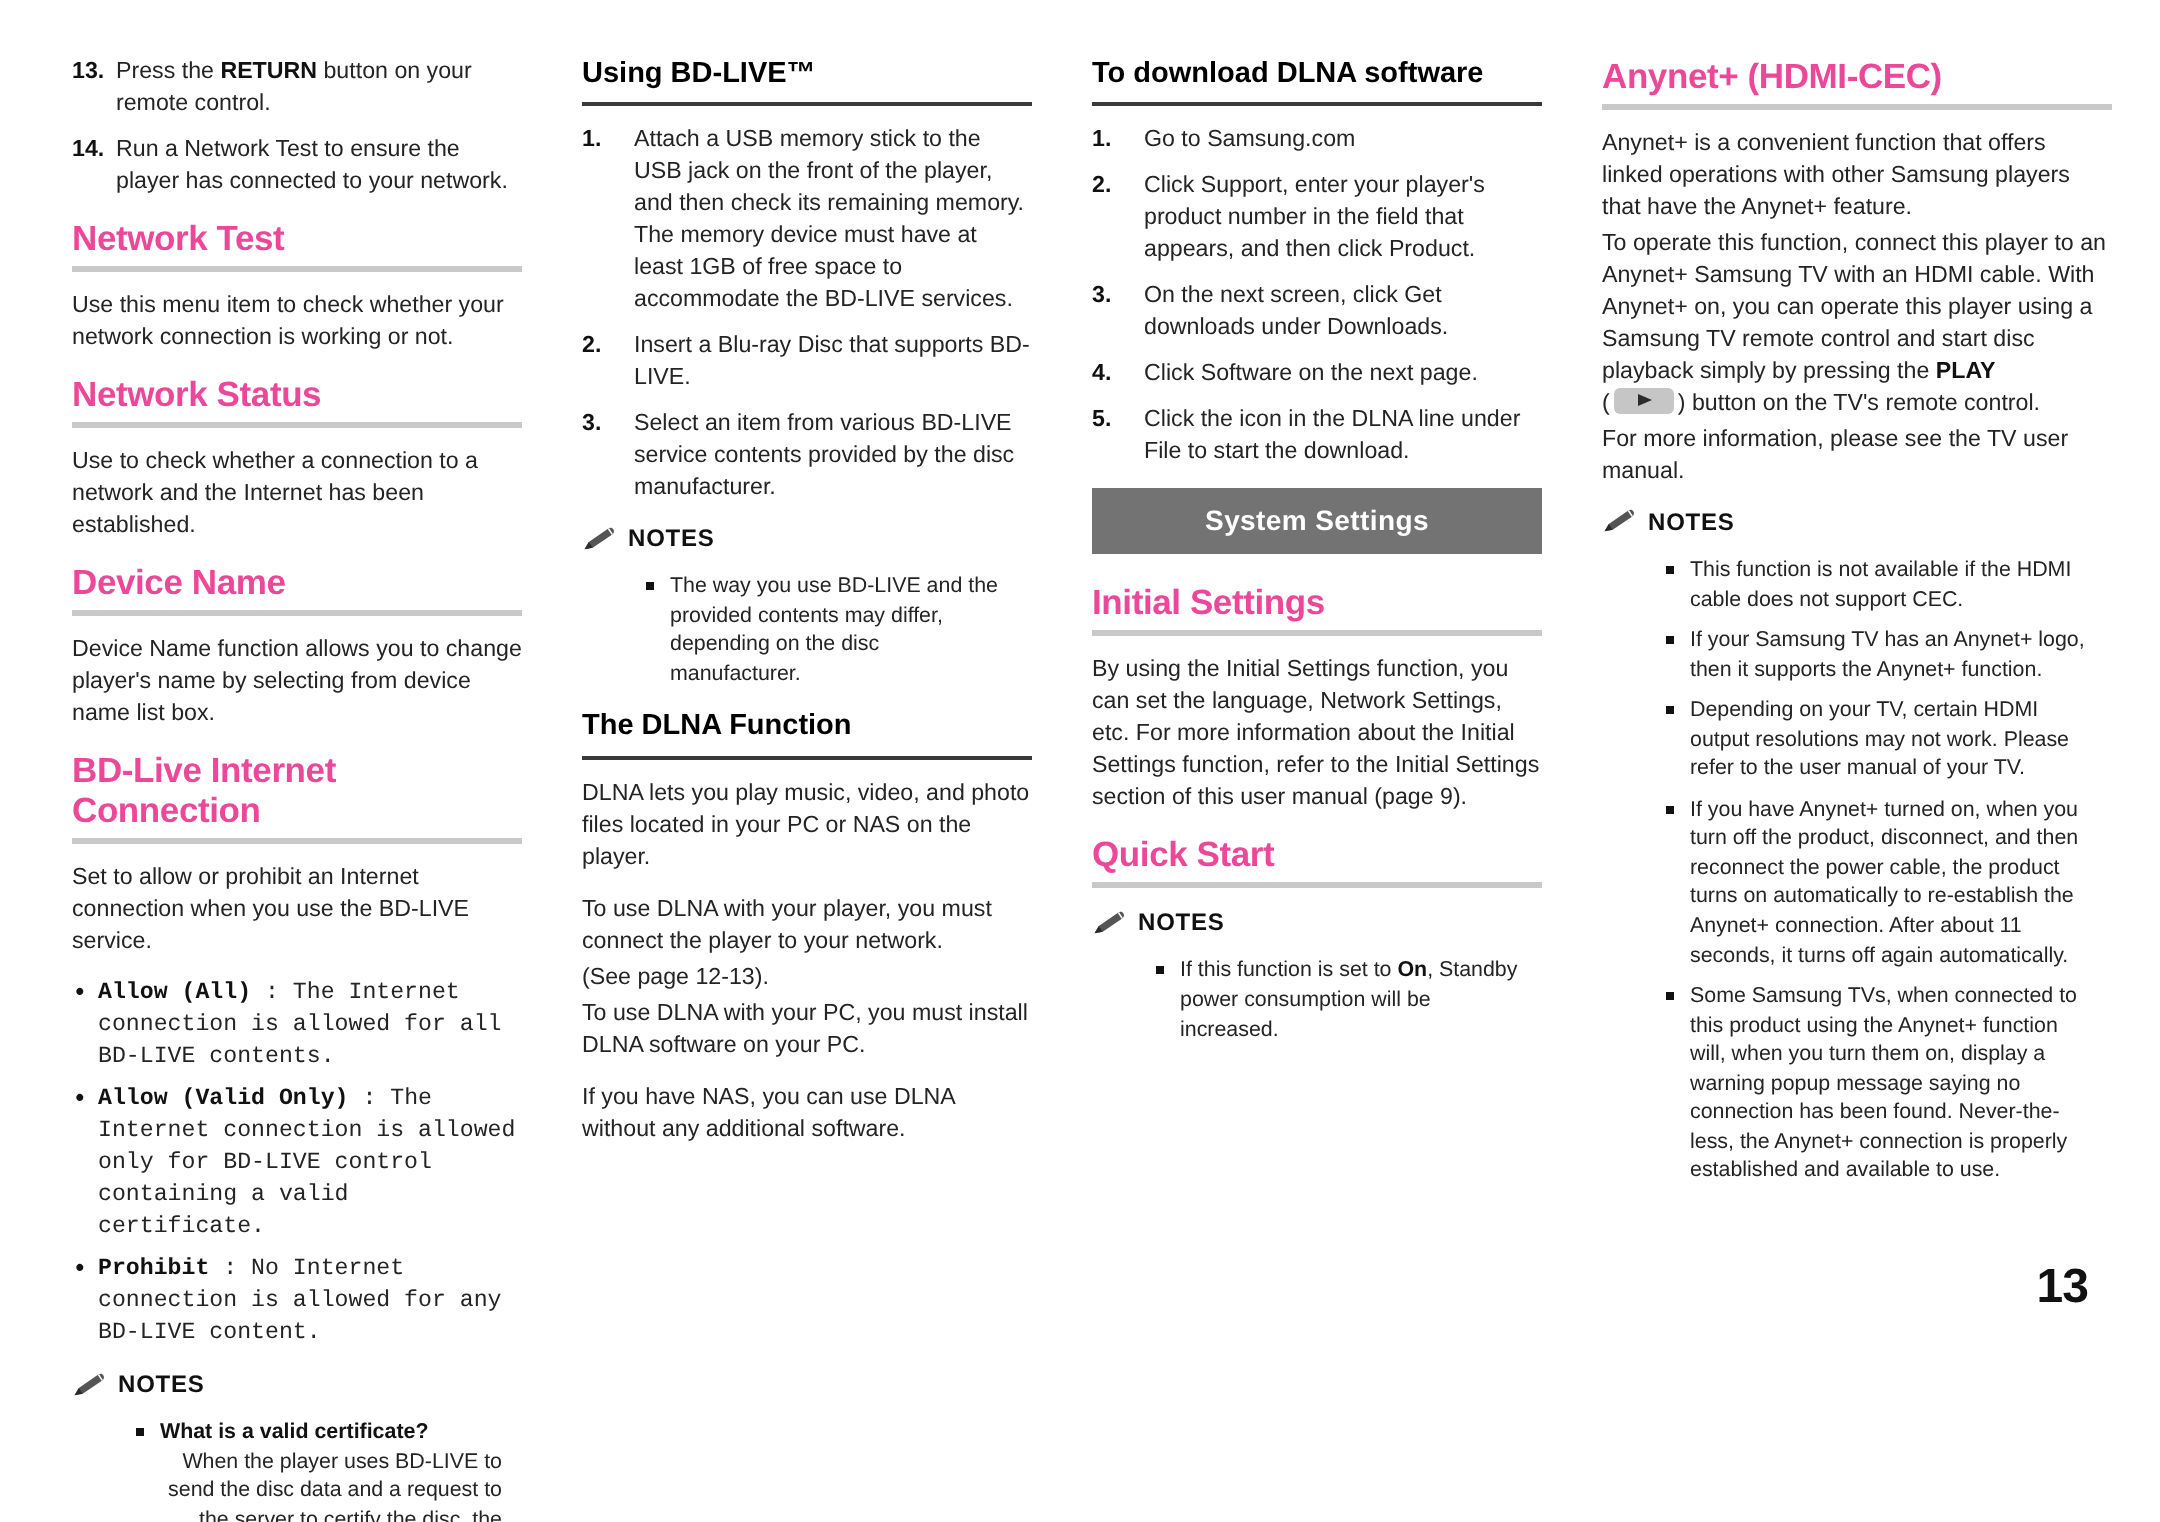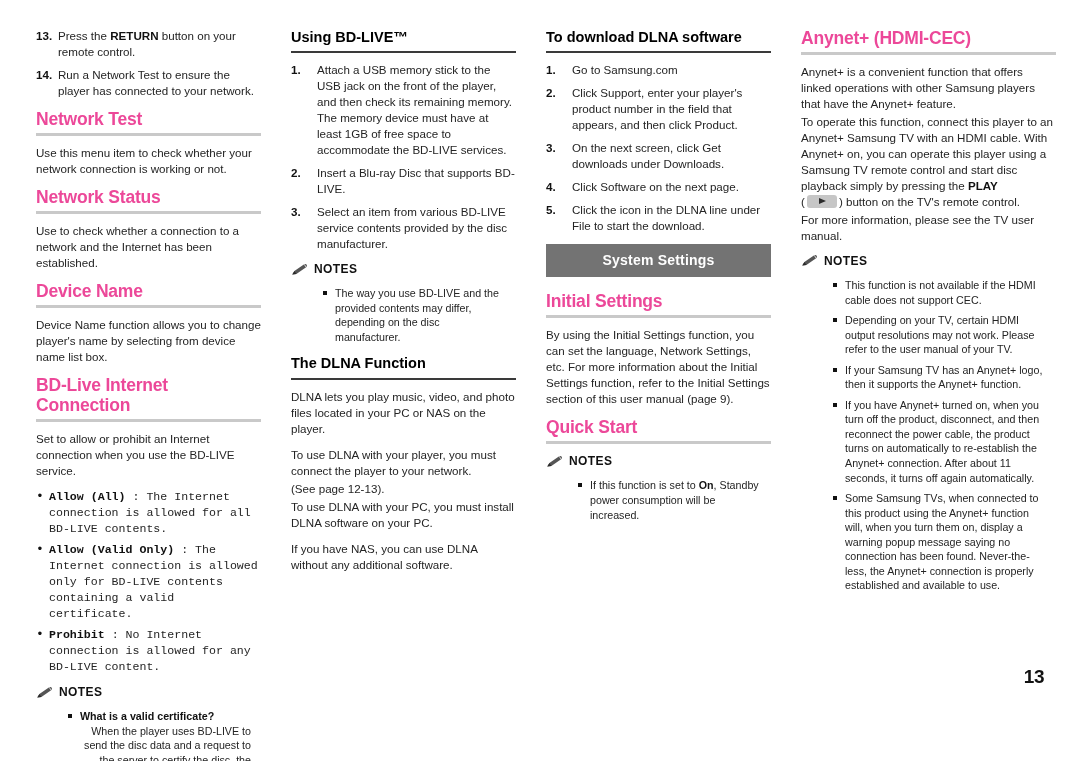--- a/index.html
+++ b/index.html
@@ -92,22 +92,22 @@
   }
   .playkey::after {
     content:""; position:absolute; left:12px; top:3px;
     border-left:7px solid #2b2b2b;
     border-top:3.5px solid transparent;
     border-bottom:3.5px solid transparent;
   }
 
   
   .pageno {
-    position:absolute; right:36px; bottom:8px;
-    font-size:19px; font-weight:bold; color:#111; letter-spacing:-0.5px;
+    position:absolute; right:36px; bottom:38px;
+    font-size:24px; font-weight:bold; color:#111; letter-spacing:-0.5px;
   }
 </style>
 </head>
 <body>
 
 <div class="page">
   <div class="cols">
 
     <div class="col">
 
@@ -133,21 +133,21 @@
       <h2 class="h1">Device Name</h2>
       <hr class="rule-grey">
       <p class="body">Device Name function allows you to change player's name by selecting from device name list box.</p>
 
       <h2 class="h1">BD-Live Internet Connection</h2>
       <hr class="rule-grey">
       <p class="body">Set to allow or prohibit an Internet connection when you use the BD-LIVE service.</p>
 
       <ul class="dots">
         <li><span class="b">Allow (All)</span><span> : The Internet connection is allowed for all BD-LIVE contents.</span></li>
-        <li><span class="b">Allow (Valid Only)</span><span> : The Internet connection is allowed only for BD-LIVE contents containing a valid certificate.</span></li>
+        <li><span class="b">Allow (Valid Only)</span><span> : The Internet connection is allowed only for BD-LIVE control containing a valid certificate.</span></li>
         <li><span class="b">Prohibit</span><span> : No Internet connection is allowed for any BD-LIVE content.</span></li>
       </ul>
 
       <div class="notes">
         <div class="notes-head">
           <svg class="pencil-icon" viewBox="0 0 20 15">
             <path d="M1.5 13.5 L4 9.2 L15.5 1.3 C16.6 0.6 17.9 0.9 18.5 1.9 C19.1 2.9 18.8 4.1 17.8 4.8 L6.3 12.7 Z" fill="#555"></path>
             <path d="M4 9.2 L6.3 12.7 L1.5 13.5 Z" fill="#2b2b2b"></path>
             <path d="M15.5 1.3 L17.8 4.8" stroke="#fff" stroke-width="0.9" fill="none"></path>
           </svg>
@@ -286,22 +286,22 @@
         <div class="notes-head">
           <svg class="pencil-icon" viewBox="0 0 20 15">
             <path d="M1.5 13.5 L4 9.2 L15.5 1.3 C16.6 0.6 17.9 0.9 18.5 1.9 C19.1 2.9 18.8 4.1 17.8 4.8 L6.3 12.7 Z" fill="#555"></path>
             <path d="M4 9.2 L6.3 12.7 L1.5 13.5 Z" fill="#2b2b2b"></path>
             <path d="M15.5 1.3 L17.8 4.8" stroke="#fff" stroke-width="0.9" fill="none"></path>
           </svg>
           <span class="notes-title">NOTES</span>
         </div>
         <ul class="sq">
           <li><span>This function is not available if the HDMI cable does not support CEC.</span></li>
+          <li><span>If your Samsung TV has an Anynet+ logo, then it supports the Anynet+ function.</span></li>
           <li><span>Depending on your TV, certain HDMI output resolutions may not work. Please refer to the user manual of your TV.</span></li>
-          <li><span>If your Samsung TV has an Anynet+ logo, then it supports the Anynet+ function.</span></li>
           <li><span>If you have Anynet+ turned on, when you turn off the product, disconnect, and then reconnect the power cable, the product turns on automatically to re-establish the Anynet+ connection. After about 11 seconds, it turns off again automatically.</span></li>
           <li><span>Some Samsung TVs, when connected to this product using the Anynet+ function will, when you turn them on, display a warning popup message saying no connection has been found. Never-the-less, the Anynet+ connection is properly established and available to use.</span></li>
         </ul>
       </div>
 
     </div>
 
   </div>
 
   <div class="pageno">13</div>

